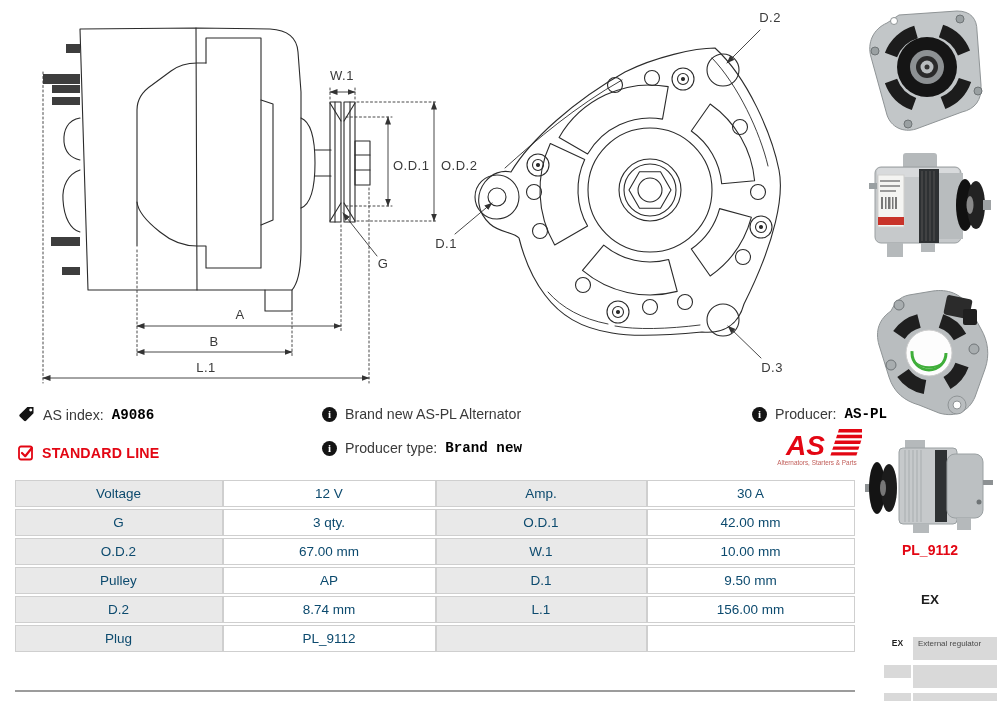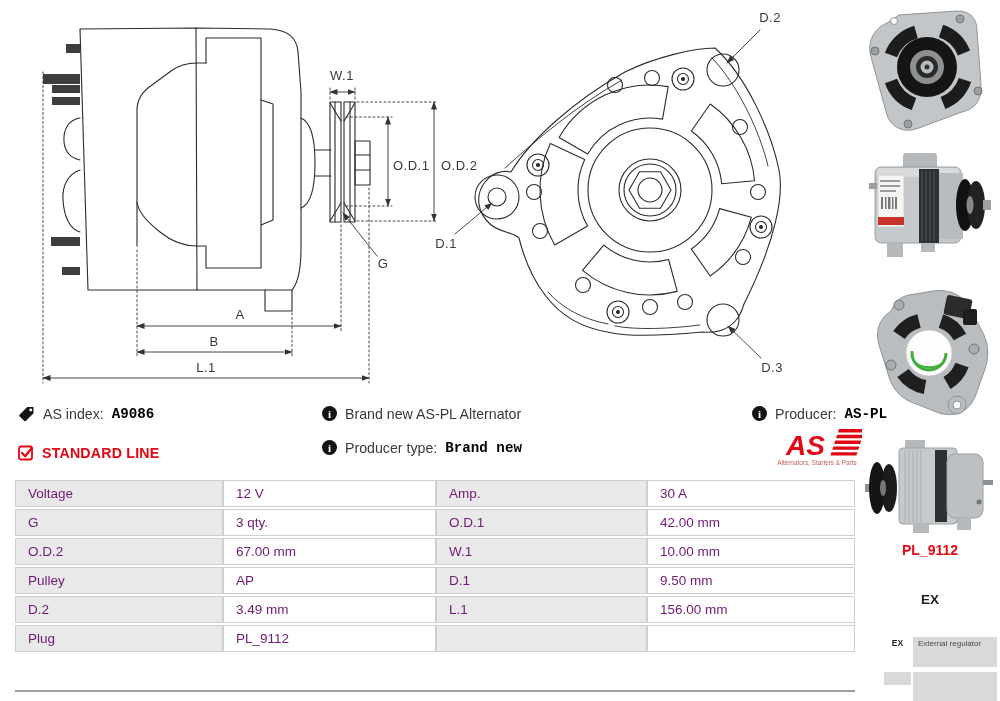--- a/index.html
+++ b/index.html
@@ -5,48 +5,48 @@
   html,body{margin:0;padding:0;background:#fff;}
   .page{position:relative;width:1000px;height:701px;background:#fff;overflow:hidden;
         font-family:"Liberation Sans",sans-serif;color:#3c3c3c;}
   svg text{font-family:"Liberation Sans",sans-serif;}
 
   
   #drawing{position:absolute;left:0;top:0;width:860px;height:400px;}
   .dimtext{font-size:13px;fill:#3a3a3a;letter-spacing:.5px;}
 
   
-  .info-item{position:absolute;display:flex;gap:8px;
+  .info-item{position:absolute;display:flex;align-items:center;gap:8px;
              font-size:14.2px;color:#3a3a3a;white-space:nowrap;}
   .info-item b{color:#000000;font-family:Liberation Mono, monospace;}
   .icn-info{display:inline-flex;width:15px;height:15px;border-radius:50%;background:#141414;
             color:#fff;font-family:"Liberation Serif",serif;font-weight:bold;font-size:11px;
             align-items:center;justify-content:center;flex:0 0 auto;}
   .red{color:#e30613;font-weight:bold;letter-spacing:.2px;}
 
   
   #spec{position:absolute;left:15px;top:478px;width:840px;border-collapse:separate;
         border-spacing:0 2px;table-layout:fixed;}
-  #spec td{height:25px;border:1px solid #cfcfcf;font-size:13.5px;color:#701a75;
-           text-align:left;padding:0 13px 0 12px;background:#fff;}
+  #spec td{height:25px;border:1px solid #cfcfcf;font-size:13.5px;color:#0c4a6e;
+           text-align:center;padding:0 13px 0 12px;background:#fff;}
   #spec td.lab{background:#e9e9e9;}
   #tbl-bottom{position:absolute;left:15px;top:690px;width:840px;height:2px;background:#9c9c9c;}
 
   
   .photo{position:absolute;left:861px;width:138px;}
   #plug-code{position:absolute;left:862px;top:542px;width:136px;text-align:center;
              font-size:14px;font-weight:bold;color:#e30613;}
   #reg-code{position:absolute;left:862px;top:592px;width:136px;text-align:center;
             font-size:13.5px;font-weight:bold;color:#1e1e1e;}
   #legend{position:absolute;left:884px;top:637px;display:flex;flex-direction:column;gap:5px;}
   .leg-row{display:flex;gap:2px;}
   .leg-code{width:27px;height:13px;background:#d9d9d9;font-size:8.5px;font-weight:bold;
             color:#1e1e1e;text-align:center;line-height:13px;}
   .leg-row:first-child .leg-code{background:#fff;}
-  .leg-desc{width:84px;height:30px;background:#d9d9d9;font-size:8px;color:#4a4a4a;
+  .leg-desc{width:84px;height:23px;background:#d9d9d9;font-size:8px;color:#4a4a4a;
             line-height:13px;padding-left:5px;box-sizing:border-box;white-space:nowrap;overflow:hidden;}
 </style>
 </head>
 <body>
 
 <div class="page">
 
   <svg id="drawing" viewBox="0 0 860 400" fill="none" stroke-linecap="round" stroke-linejoin="round">
     <defs>
       <marker id="mA" markerWidth="9" markerHeight="8" refX="7.5" refY="3" orient="auto" markerUnits="userSpaceOnUse">
@@ -344,21 +344,21 @@
         <td class="val">10.00 mm</td>
       </tr>
       <tr>
         <td class="lab">Pulley</td>
         <td class="val">AP</td>
         <td class="lab">D.1</td>
         <td class="val">9.50 mm</td>
       </tr>
       <tr>
         <td class="lab">D.2</td>
-        <td class="val">3.49 mm</td>
+        <td class="val">8.74 mm</td>
         <td class="lab">L.1</td>
         <td class="val">156.00 mm</td>
       </tr>
       <tr>
         <td class="lab">Plug</td>
         <td class="val">PL_9112</td>
         <td class="lab"></td>
         <td class="val"></td>
       </tr>
     </tbody>

